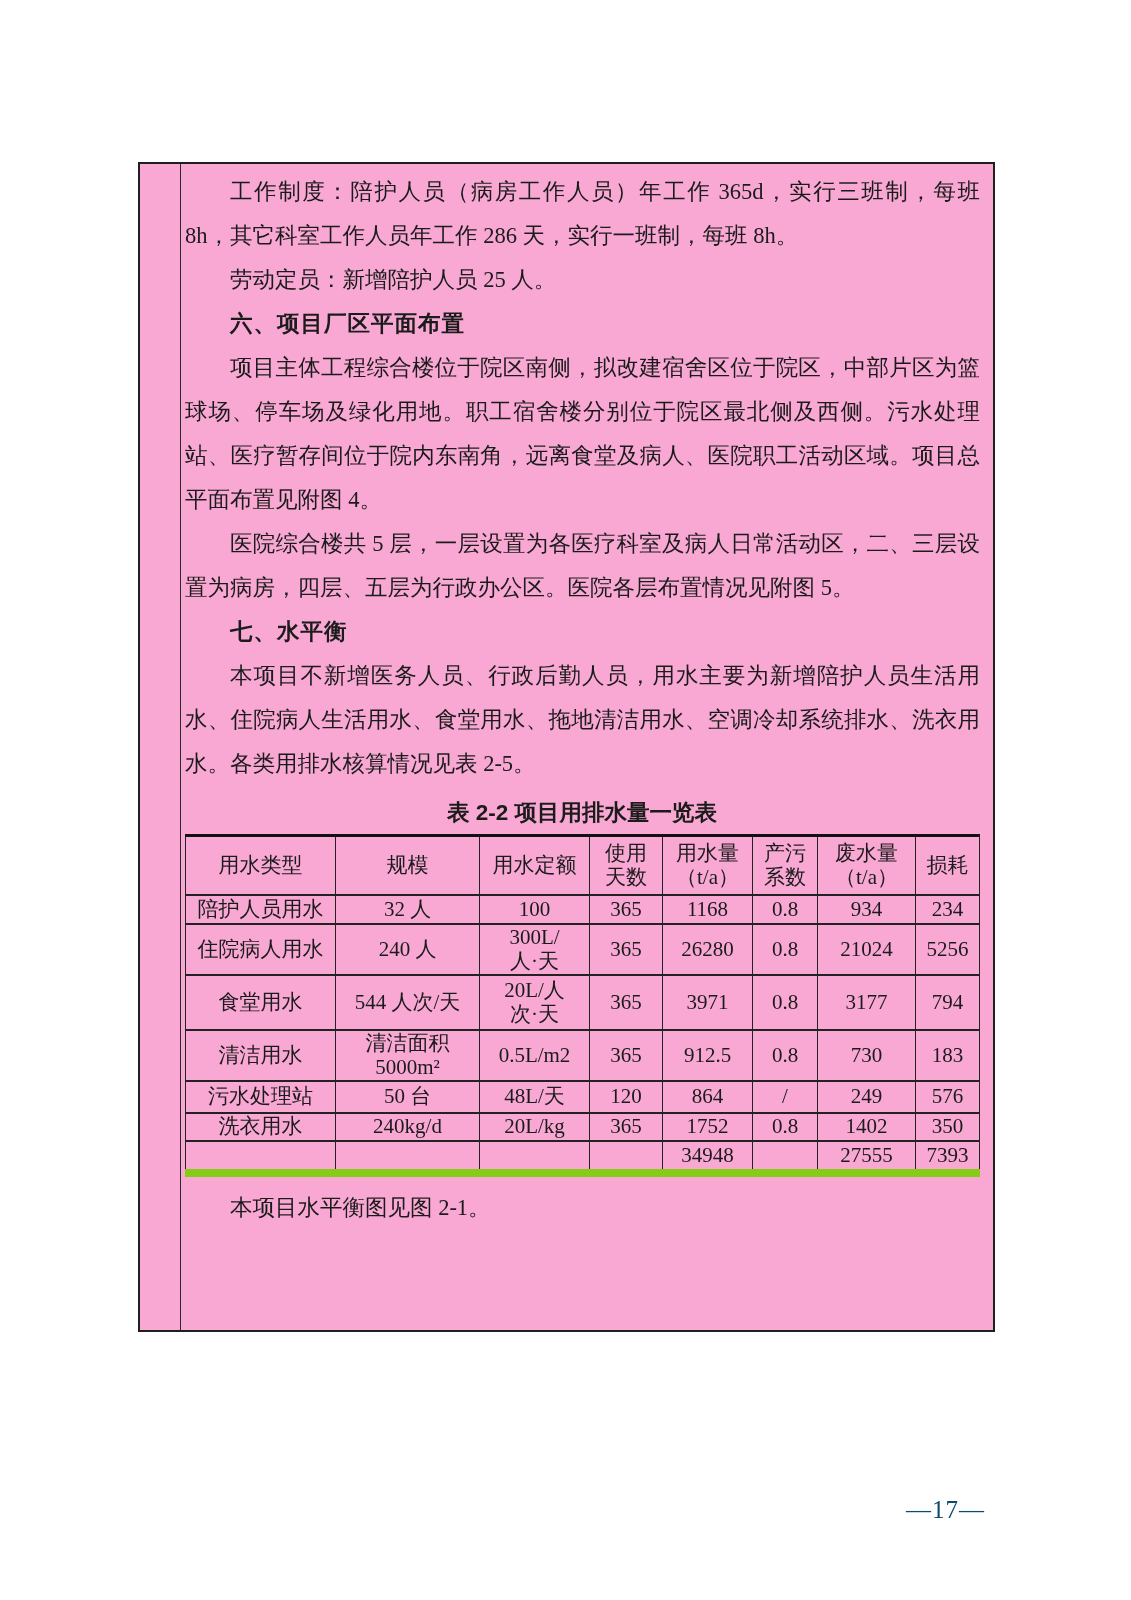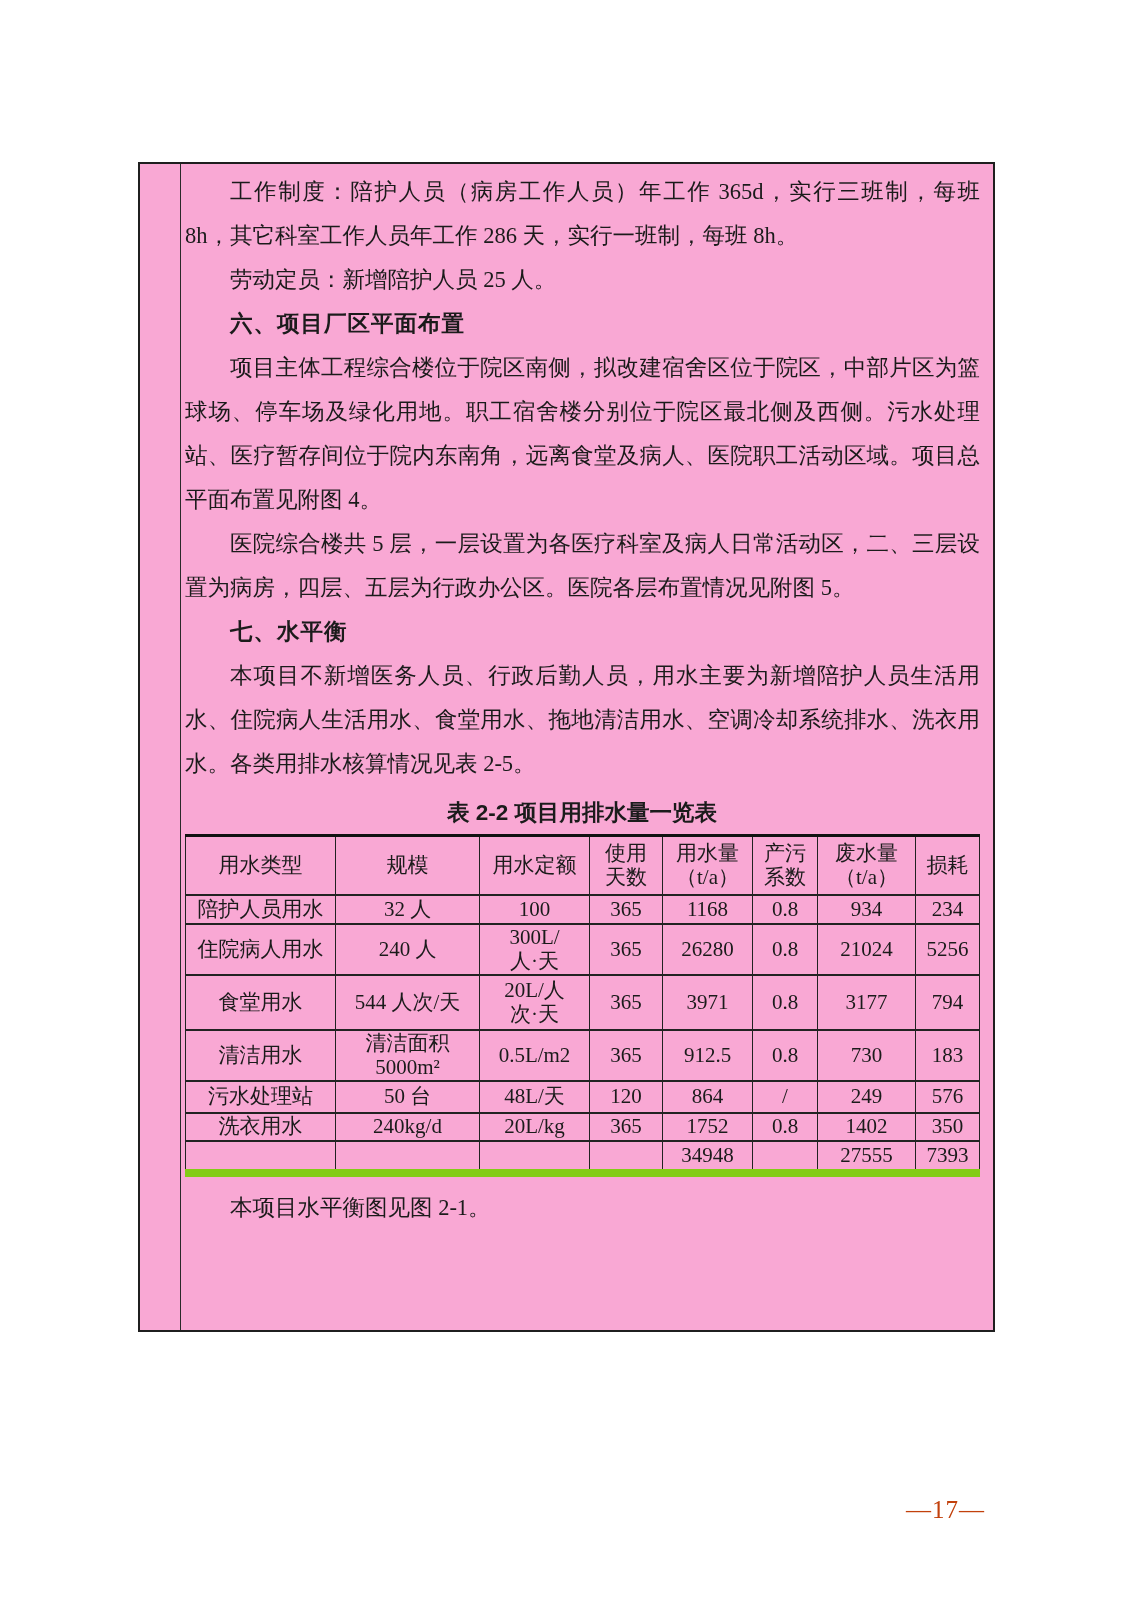--- a/index.html
+++ b/index.html
@@ -48,21 +48,21 @@
   tr.h-r0   > * { height:25px; }
   tr.h-r1   > * { height:45px; }
   tr.h-r2   > * { height:51px; }
   tr.h-r3   > * { height:47px; }
   tr.h-r4   > * { height:28px; }
   tr.h-r5   > * { height:24px; }
   tr.h-r6   > * { height:25px;margin-left:45px; }
   p.after-table { margin-top:9px; }
   .page-num {
     position:absolute; top:1496px; right:146px;
-    font-size:25px; letter-spacing:1px; color:#c2410c;
+    font-size:25px; letter-spacing:1px; color:#0c4a6e;
   }
 </style>
 </head>
 <body>
 
 <div class="frame">
   <div class="side-col"></div>
   <div class="content">
 
     <p class="body indent">工作制度：陪护人员（病房工作人员）年工作 365d，实行三班制，每班 8h，其它科室工作人员年工作 286 天，实行一班制，每班 8h。</p>

